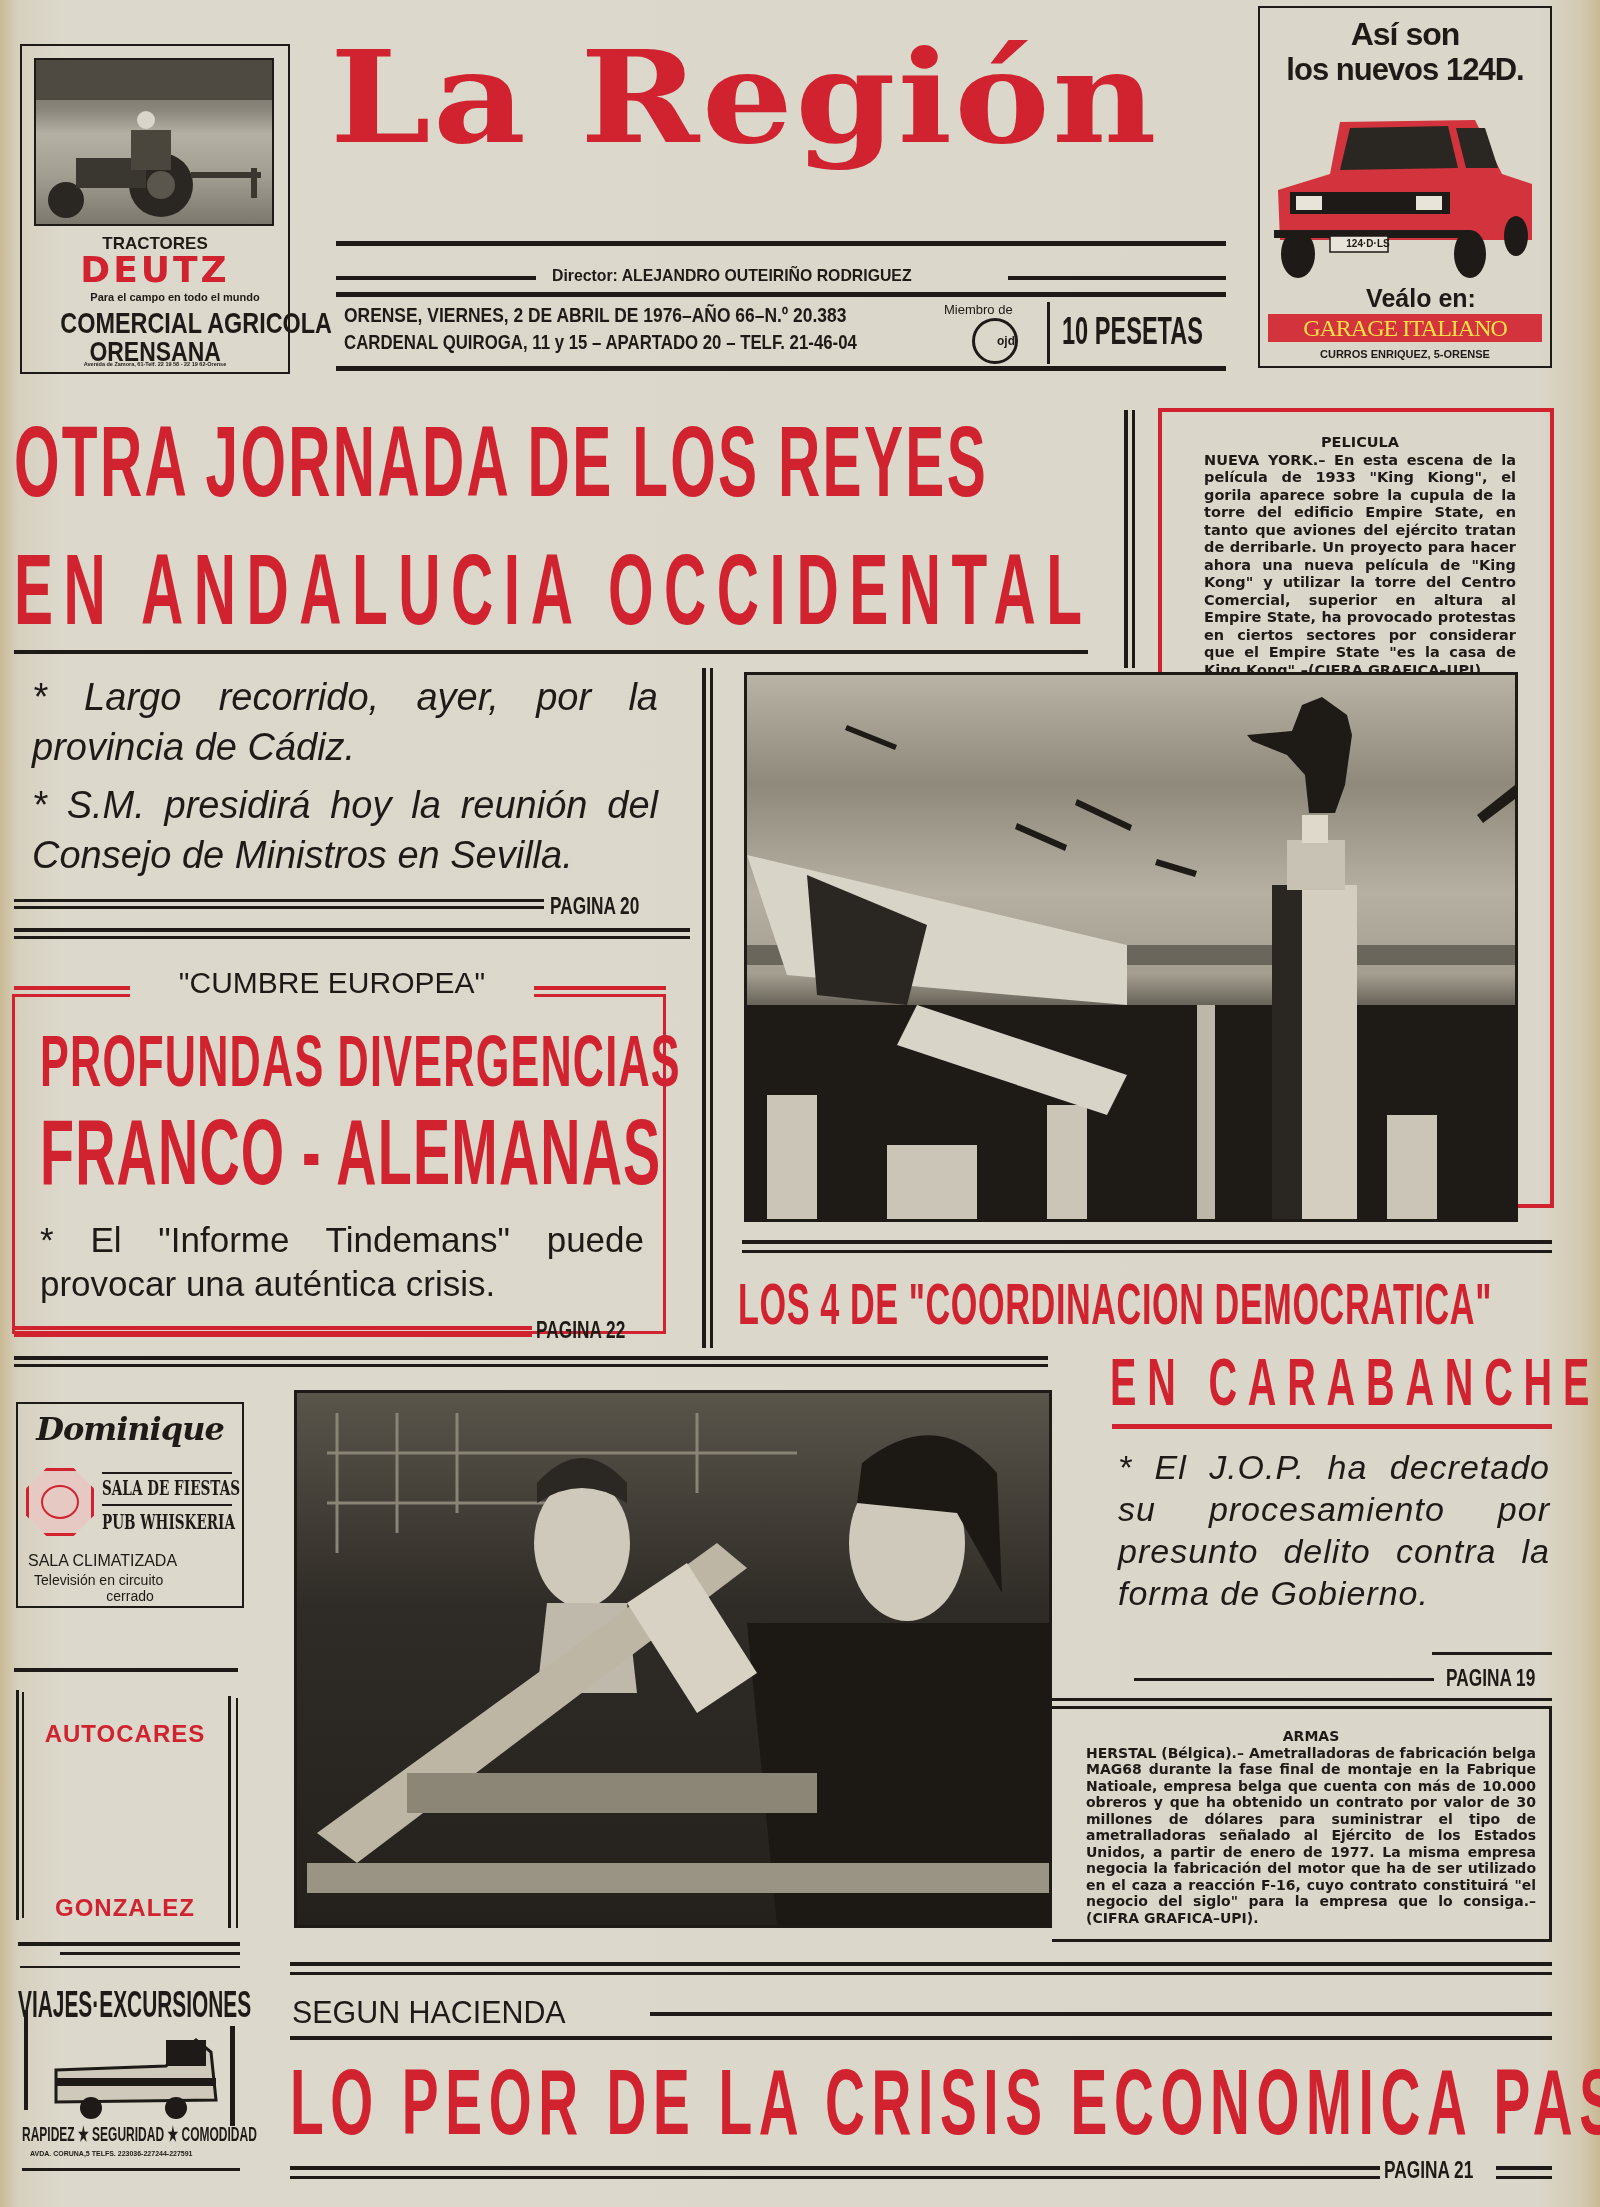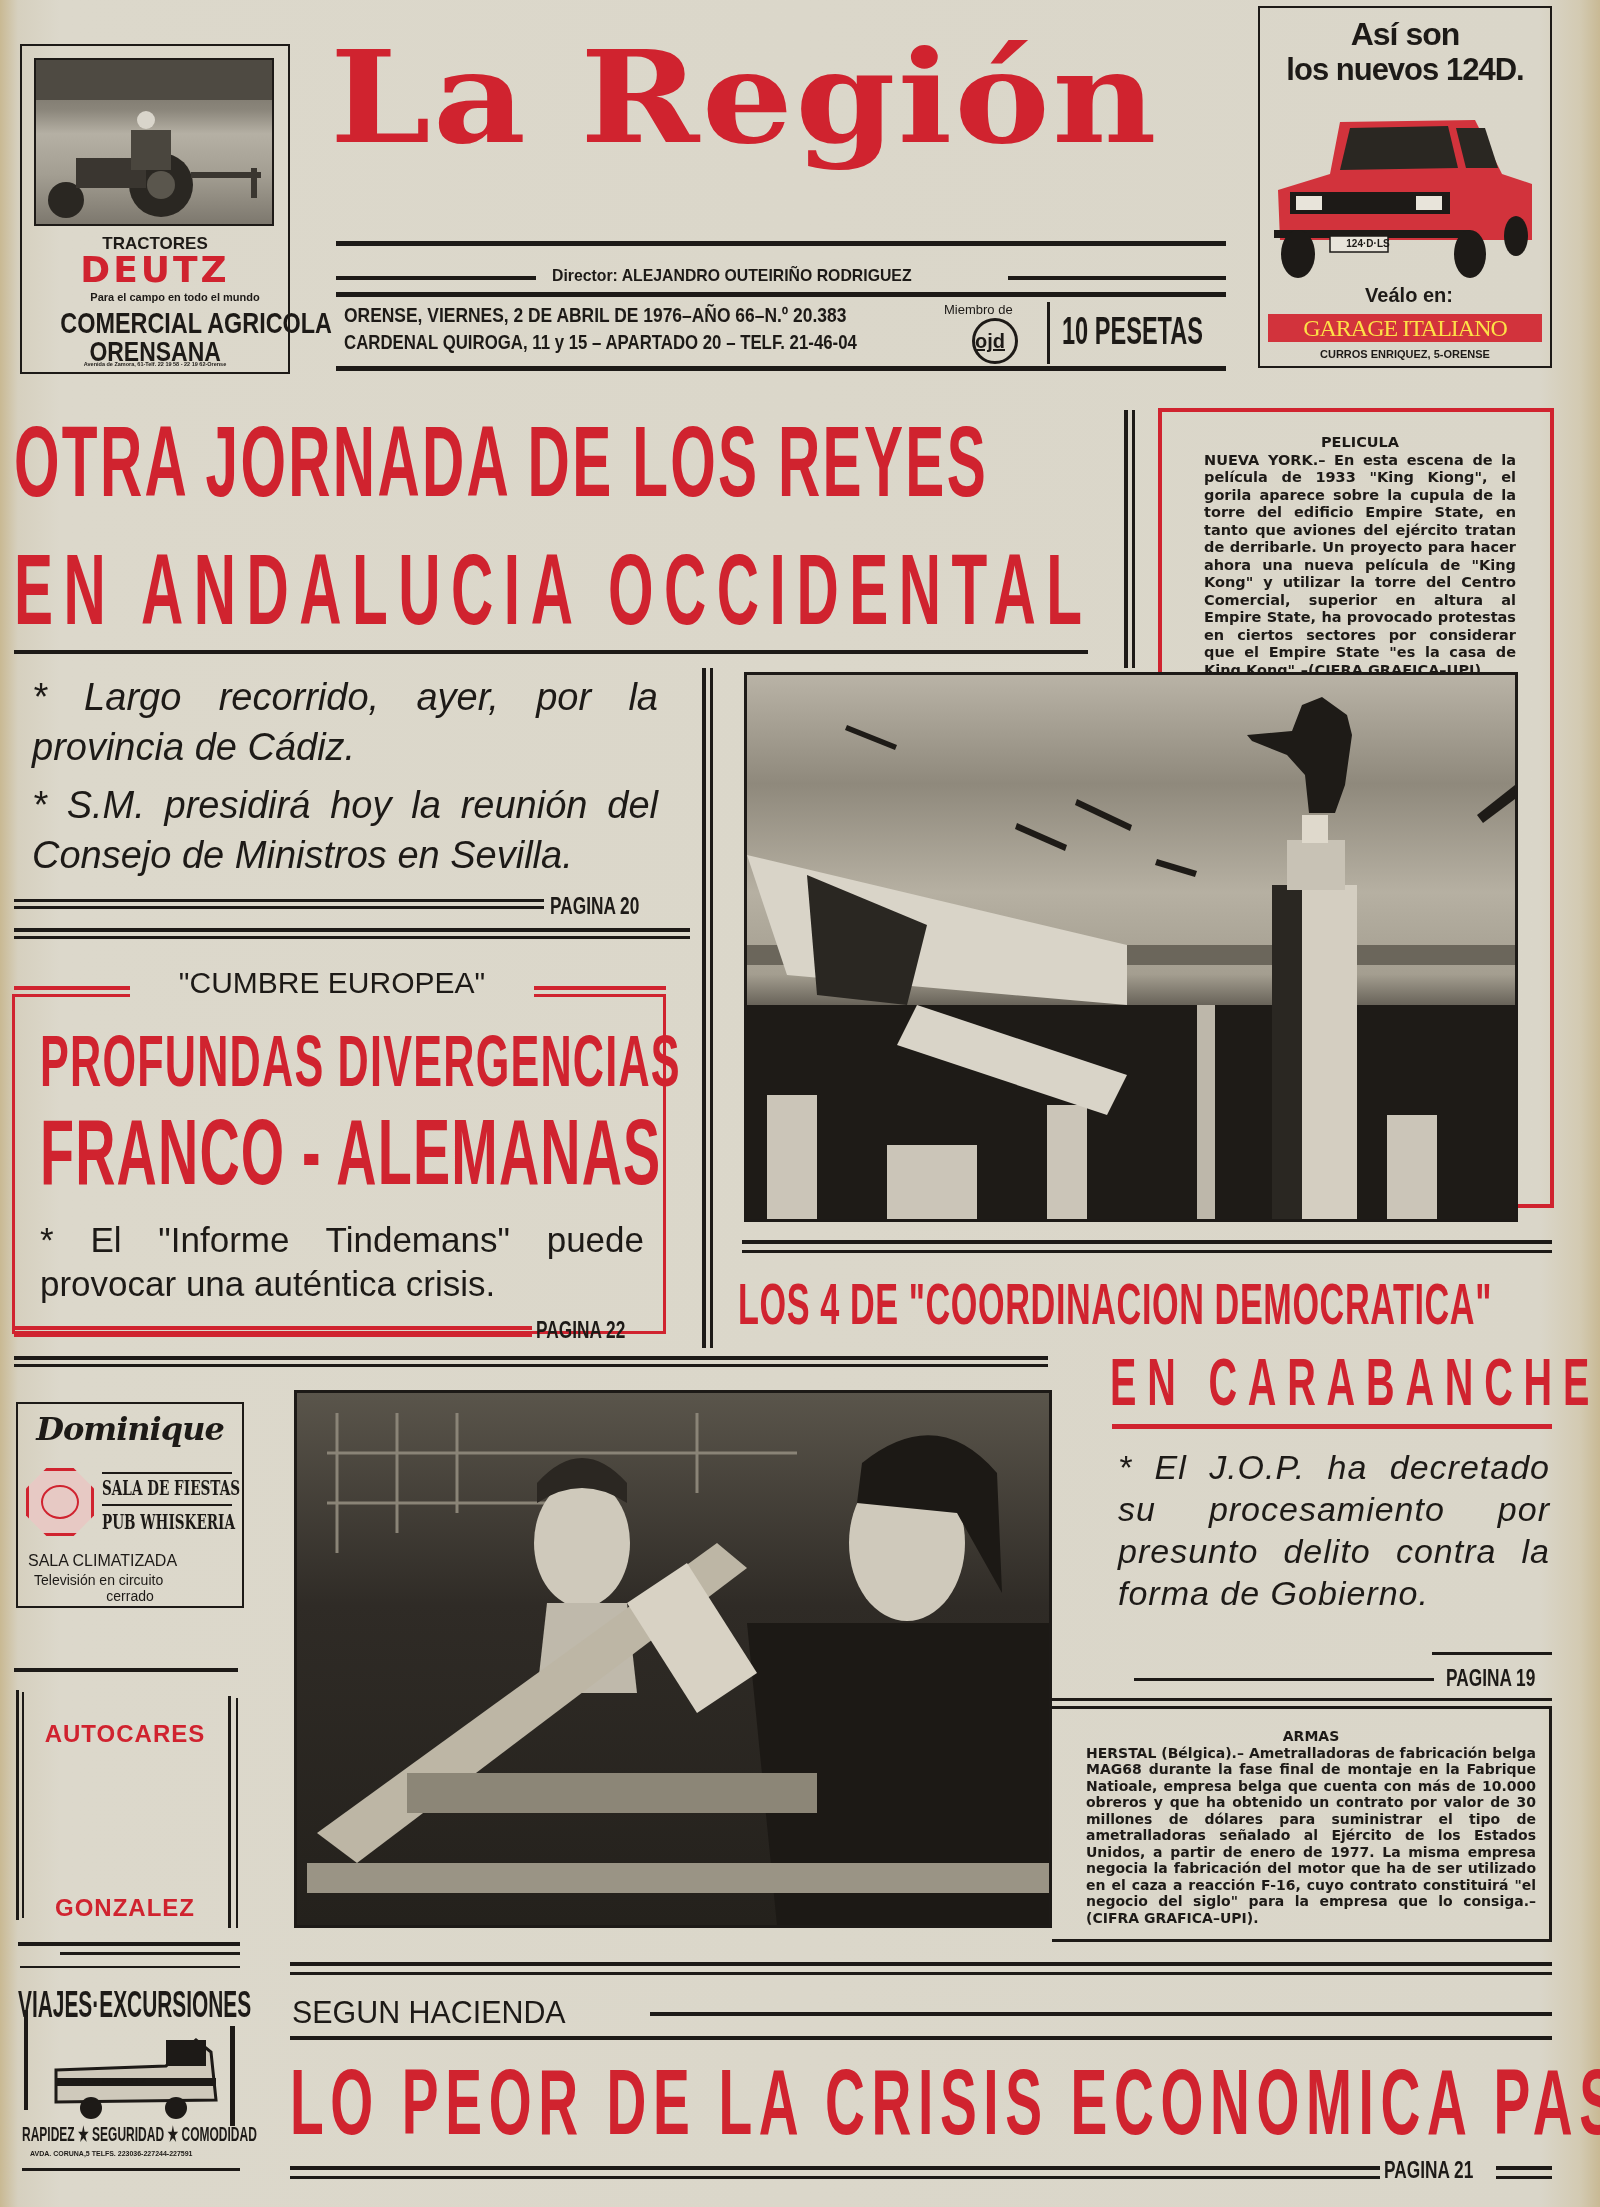--- a/index.html
+++ b/index.html
@@ -86,21 +86,21 @@
   </div>
   <div class="rule" style="left:1008px;top:276px;width:218px;height:4px;"></div>
   <div class="rule" style="left:336px;top:292px;width:890px;height:5px;"></div>
   <div class="abs" style="left:344px;top:303px;">
     <span class="small-caps-cond" style="font-size:21px;display:inline-block;transform:scaleX(0.83);transform-origin:left top;">ORENSE, VIERNES, 2 DE ABRIL DE 1976–AÑO 66–N.º 20.383</span>
   </div>
   <div class="abs" style="left:344px;top:330px;">
     <span class="small-caps-cond" style="font-size:21px;display:inline-block;transform:scaleX(0.8);transform-origin:left top;">CARDENAL QUIROGA, 11 y 15 – APARTADO 20 – TELF. 21-46-04</span>
   </div>
   <div class="abs" style="left:944px;top:302px;font-size:13px;">Miembro de</div>
-  <div class="abs" style="left:972px;top:318px;width:46px;height:46px;border:3px solid #1d1a17;border-radius:50%;text-align:left;font-weight:bold;font-size:20px;line-height:40px;text-decoration:underline;">
+  <div class="abs" style="left:972px;top:318px;width:46px;height:46px;border:3px solid #1d1a17;border-radius:50%;text-align:right;font-weight:bold;font-size:12px;line-height:40px;">
     <span>ojd</span>
   </div>
   <div class="rule" style="left:1047px;top:302px;width:3px;height:62px;"></div>
   <div class="abs" style="left:1062px;top:310px;">
     <span class="small-caps-cond" style="font-size:38px;display:inline-block;transform:scaleX(0.62);transform-origin:left top;">10 PESETAS</span>
   </div>
   <div class="rule" style="left:336px;top:366px;width:890px;height:5px;"></div>
 
   <div class="box" style="left:1258px;top:6px;width:294px;height:362px;border-width:2px;">
     <div class="abs" style="left:0;width:290px;top:8px;text-align:center;font-weight:bold;font-size:32px;letter-spacing:-1px;">Así son</div>
@@ -112,21 +112,21 @@
       <rect x="20" y="80" width="160" height="22" fill="#1d1a17"></rect>
       <rect x="26" y="84" width="26" height="14" fill="#e8e4da"></rect>
       <rect x="146" y="84" width="26" height="14" fill="#e8e4da"></rect>
       <rect x="4" y="118" width="196" height="8" fill="#1d1a17"></rect>
       <rect x="60" y="124" width="58" height="16" fill="#e8e4da" stroke="#1d1a17" stroke-width="1.5"></rect>
       <ellipse cx="28" cy="142" rx="17" ry="24" fill="#1d1a17"></ellipse>
       <ellipse cx="200" cy="142" rx="16" ry="24" fill="#1d1a17"></ellipse>
       <ellipse cx="246" cy="124" rx="12" ry="20" fill="#1d1a17"></ellipse>
     </svg>
     <div class="abs" style="left:72px;top:230px;width:72px;text-align:center;font-size:10px;font-weight:bold;">124·D·LS</div>
-    <div class="abs" style="left:4px;width:290px;top:276px;text-align:center;font-weight:bold;font-size:20px;">Veálo en:</div>
+    <div class="abs" style="left:16px;width:290px;top:276px;text-align:center;font-weight:bold;font-size:25px;">Veálo en:</div>
     <div class="abs" style="left:8px;top:306px;width:274px;height:28px;background:#d2333c;text-align:center;">
       <span style="font-family:'Liberation Serif',serif;color:#fde047;font-size:24px;line-height:28px;letter-spacing:-1px;">GARAGE ITALIANO</span>
     </div>
     <div class="abs" style="left:0;width:290px;top:340px;text-align:center;font-weight:bold;font-size:11px;">CURROS ENRIQUEZ, 5-ORENSE</div>
   </div>
 
   <div class="abs" style="left:14px;top:404px;">
     <span class="cond red" style="font-size:100px;transform:scaleX(0.585);letter-spacing:4px;">OTRA JORNADA DE LOS REYES</span>
   </div>
   <div class="abs" style="left:14px;top:532px;">

